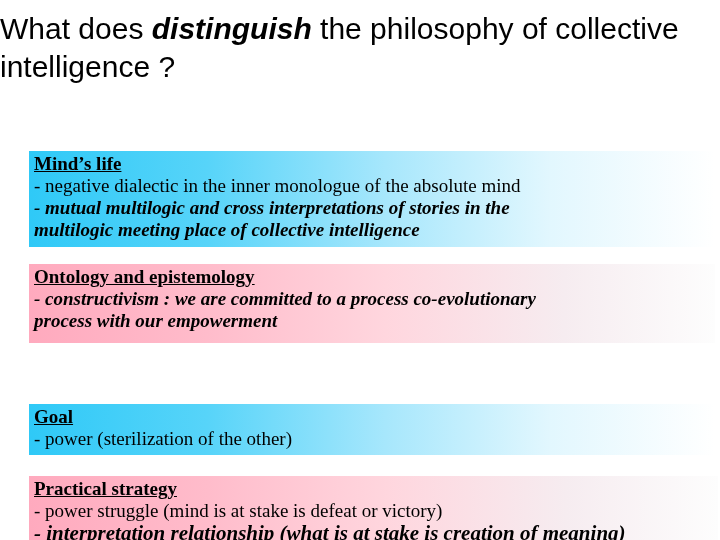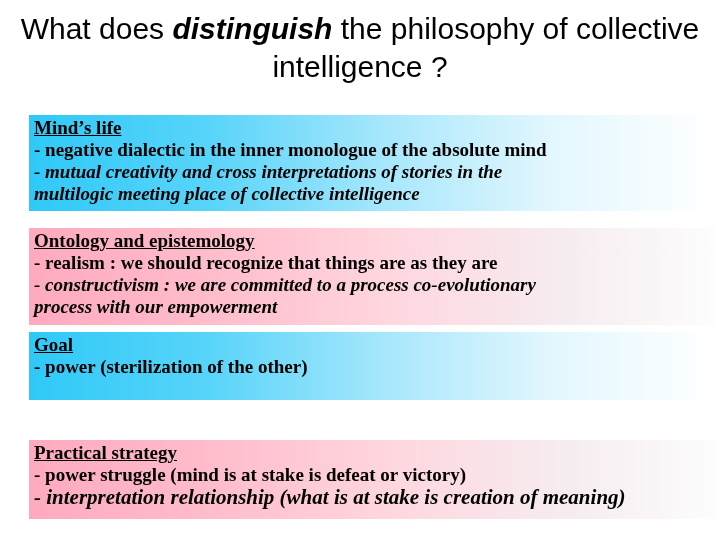--- a/index.html
+++ b/index.html
@@ -21,41 +21,41 @@
     height: 540px;
     background: #ffffff;
   }
 
   
   .slide-title {
     position: absolute;
     left: 0;
     top: 10px;
     width: 720px;
-    text-align: center;
     font-family: "Liberation Sans", sans-serif;
     font-size: 30px;
     line-height: 38px;
     color: #000000;
     font-weight: normal;
     letter-spacing: 0px;
   }
   .slide-title .em {
     font-style: italic;
     font-weight: bold;
   }
 
   
   .panel {
     position: absolute;
     box-sizing: border-box;
     padding: 2px 0 2px 5px;
     font-family: "Liberation Serif", serif;
     color: #000000;
     overflow: visible;
+    margin-top: 36px;
   }
   .panel.cyan {
     background: linear-gradient(to right, #2fc9f7 0%, #57d4f9 26%, #a7e7fc 52%, #e2f7fe 76%, #ffffff 100%);
   }
   .panel.pink {
     background: linear-gradient(to right, #ffaabe 0%, #ffbccb 26%, #ffd6de 52%, #f6ecf0 78%, #fdfdfd 100%);
   }
 
   .panel-heading {
     display: inline-block;
@@ -65,55 +65,54 @@
     text-decoration: underline;
     white-space: nowrap;
     margin-bottom: 1px;
   }
   .panel-line {
     font-size: 19px;
     line-height: 22px;
     white-space: nowrap;
   }
   .panel-line.plain {
-    font-weight: bold;
+    font-weight: normal;
     font-style: normal;
   }
   .panel-line.strong {
     font-weight: bold;
     font-style: italic;
   }
 
   
   #panel-1 { left: 29px;  top: 115px; width: 686px; height: 96px; }
-  #panel-2 { left: 29px;  top: 228px; width: 686px; height: 97px; }
-  #panel-3 { left: 29px;  top: 332px; width: 686px; height: 68px; }
+  #panel-2 { left: 29px;  top: 228px; width: 686px; height: 79px; }
+  #panel-3 { left: 29px;  top: 368px; width: 686px; height: 51px; }
   #panel-4 { left: 29px;  top: 440px; width: 689px; height: 79px; }
 
   #panel-4 .panel-line.strong { font-size: 21px; }
 </style>
 </head>
 <body>
 
 <div id="slide">
 
   <div class="slide-title">
     <span>What does </span><span class="em">distinguish</span><span> the philosophy of collective intelligence ?</span>
   </div>
 
   <div class="panel cyan" id="panel-1">
     <div class="panel-heading">Mind’s life</div>
     <div class="panel-line plain">- negative dialectic in the inner monologue of the absolute mind</div>
-    <div class="panel-line strong">- mutual creativity and  cross interpretations of stories in the</div>
+    <div class="panel-line strong">- mutual multilogic and  cross interpretations of stories in the</div>
     <div class="panel-line strong">multilogic meeting place of collective intelligence</div>
   </div>
 
   <div class="panel pink" id="panel-2">
     <div class="panel-heading">Ontology and epistemology</div>
-    <div class="panel-line plain">- realism : we should recognize that things are as they are</div>
     <div class="panel-line strong">- constructivism : we are committed to a process co-evolutionary</div>
     <div class="panel-line strong">process with our empowerment</div>
   </div>
 
   <div class="panel cyan" id="panel-3">
     <div class="panel-heading">Goal</div>
     <div class="panel-line plain">- power (sterilization of the other)</div>
   </div>
 
   <div class="panel pink" id="panel-4">

